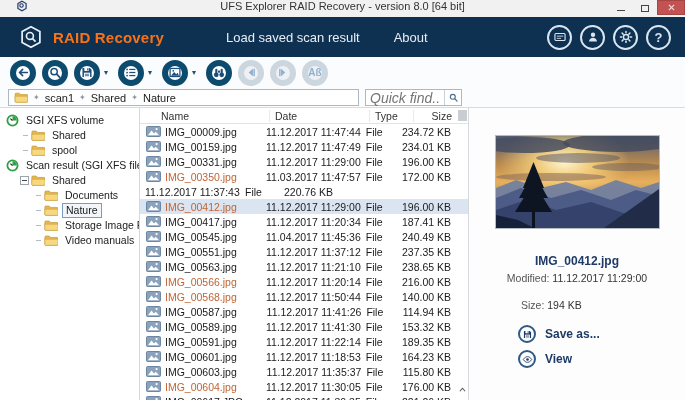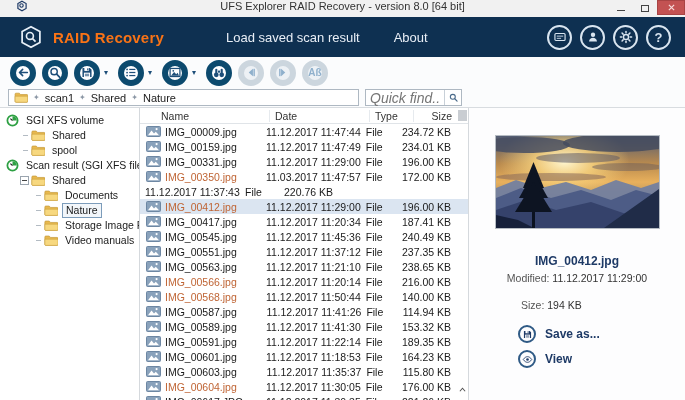--- a/index.html
+++ b/index.html
@@ -479,21 +479,21 @@
         </div>
         <div class="fl-row">
           <div class="fr-name">
             <svg viewBox="0 0 15 11">
               <rect x=".5" y=".5" width="14" height="10" rx="1" fill="#8aa2bb" stroke="#6d87a3"></rect>
               <path d="M2 9.2 5.5 4.5 8 7.6 9.8 5.8 13 9.2z" fill="#fff"></path>
               <circle cx="10.6" cy="3.1" r="1.1" fill="#fff"></circle>
             </svg>
             <span class="fr-name-text">IMG_00545.jpg</span>
           </div>
-          <div class="fr-date">11.12.2017 11:45:36</div>
+          <div class="fr-date">11.04.2017 11:45:36</div>
           <div class="fr-type">File</div>
           <div class="fr-size">240.49 KB</div>
         </div>
         <div class="fl-row">
           <div class="fr-name">
             <svg viewBox="0 0 15 11">
               <rect x=".5" y=".5" width="14" height="10" rx="1" fill="#8aa2bb" stroke="#6d87a3"></rect>
               <path d="M2 9.2 5.5 4.5 8 7.6 9.8 5.8 13 9.2z" fill="#fff"></path>
               <circle cx="10.6" cy="3.1" r="1.1" fill="#fff"></circle>
             </svg>

